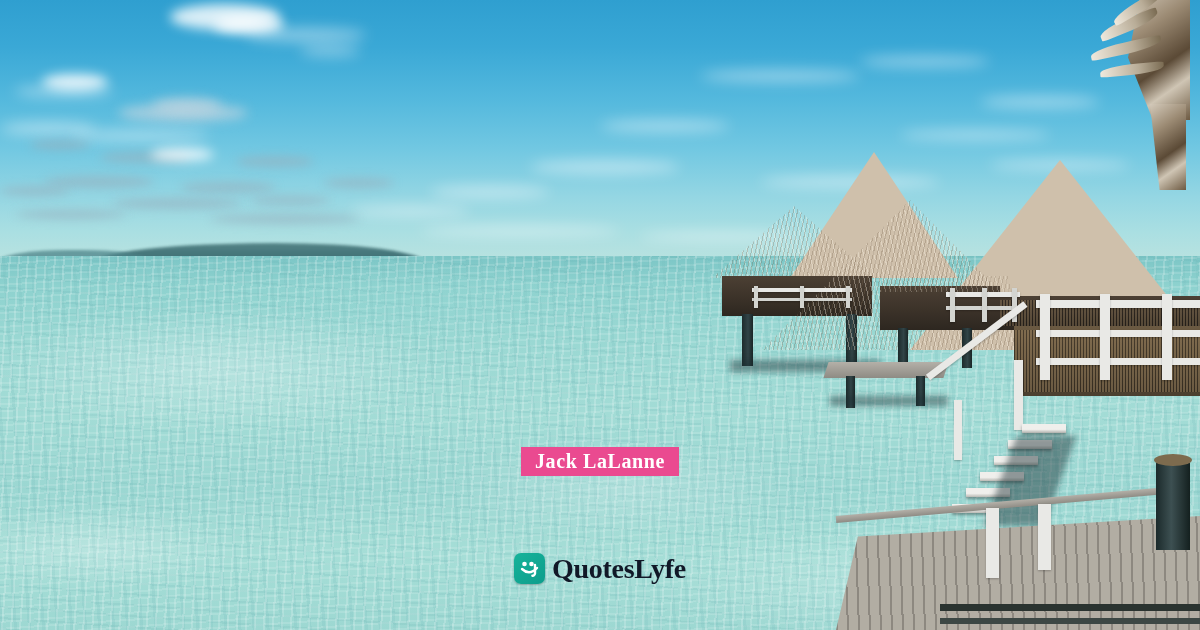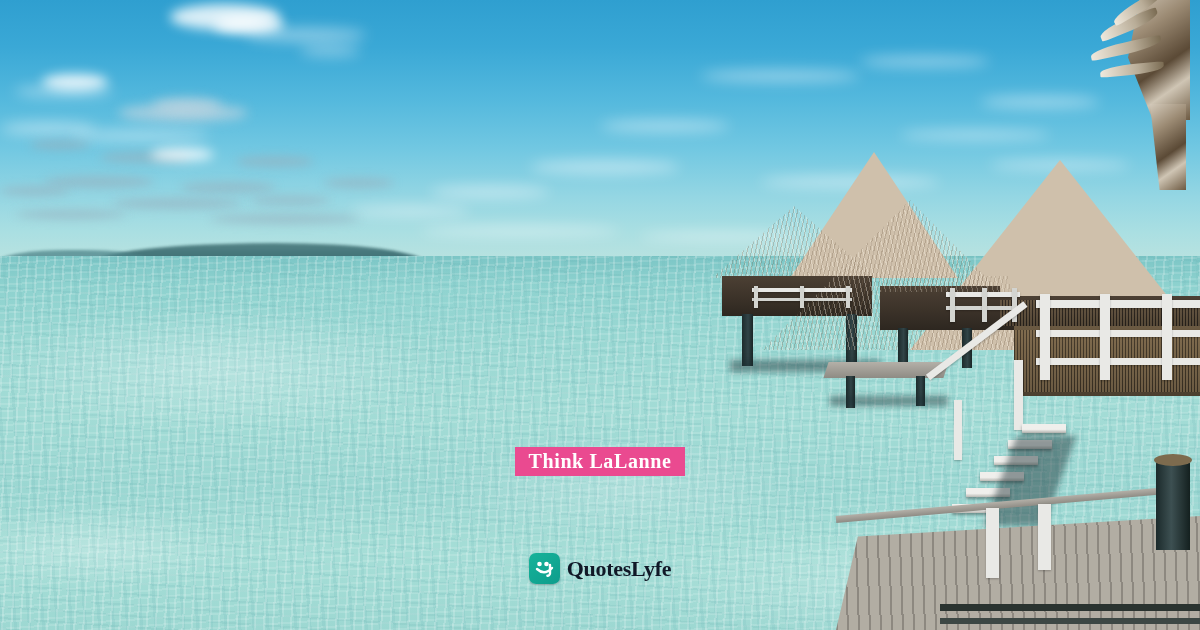--- a/index.html
+++ b/index.html
@@ -220,21 +220,21 @@
     border-radius: 7px;
     background: linear-gradient(140deg, #16b39a 0%, #0e9d8c 100%);
     position: relative;
     flex: none;
     box-shadow: 0 1px 2px rgba(0,0,0,0.28);
   }
   .brand-mark svg { display: block; }
   .brand-name {
     font-family: "Liberation Serif", serif;
     font-weight: 700;
-    font-size: 22px;
+    font-size: 28px;
     line-height: 31px;
     color: #111827;
     letter-spacing: -0.3px;
     white-space: nowrap;
   }
 </style>
 </head>
 <body>
 
 <div class="card">
@@ -362,21 +362,21 @@
     <div class="palm" style="left:1128px;top:-10px;width:62px;height:130px;clip-path:polygon(22% 0%,100% 0%,100% 100%,40% 100%,0% 52%);"></div>
     <div class="frond" style="left:1098px;top:18px;width:62px;height:13px;transform:rotate(-22deg);"></div>
     <div class="frond" style="left:1090px;top:42px;width:72px;height:12px;transform:rotate(-12deg);"></div>
     <div class="frond" style="left:1100px;top:64px;width:64px;height:11px;transform:rotate(-5deg);"></div>
     <div class="frond" style="left:1110px;top:2px;width:56px;height:11px;transform:rotate(-30deg);"></div>
     <div class="palm" style="left:1146px;top:104px;width:40px;height:86px;clip-path:polygon(10% 0%,100% 0%,100% 100%,34% 100%);"></div>
   </div>
 
 
   <div class="author-wrap">
-    <span class="author">Think LaLanne</span>
+    <span class="author">Jack LaLanne</span>
   </div>
 
   <div class="brand">
     <span class="brand-mark">
       <svg width="31" height="31" viewBox="0 0 31 31" aria-hidden="true">
         <circle cx="10.5" cy="11" r="2.3" fill="#ffffff"></circle>
         <circle cx="17.5" cy="11" r="2.3" fill="#ffffff"></circle>
         <path d="M8 16 q7.5 7 15 -1" stroke="#ffffff" stroke-width="2.4" fill="none" stroke-linecap="round"></path>
         <path d="M21 12 v8.5 a2.4 2.4 0 0 1 -2.6 2.2" stroke="#ffffff" stroke-width="2.4" fill="none" stroke-linecap="round"></path>
       </svg>

